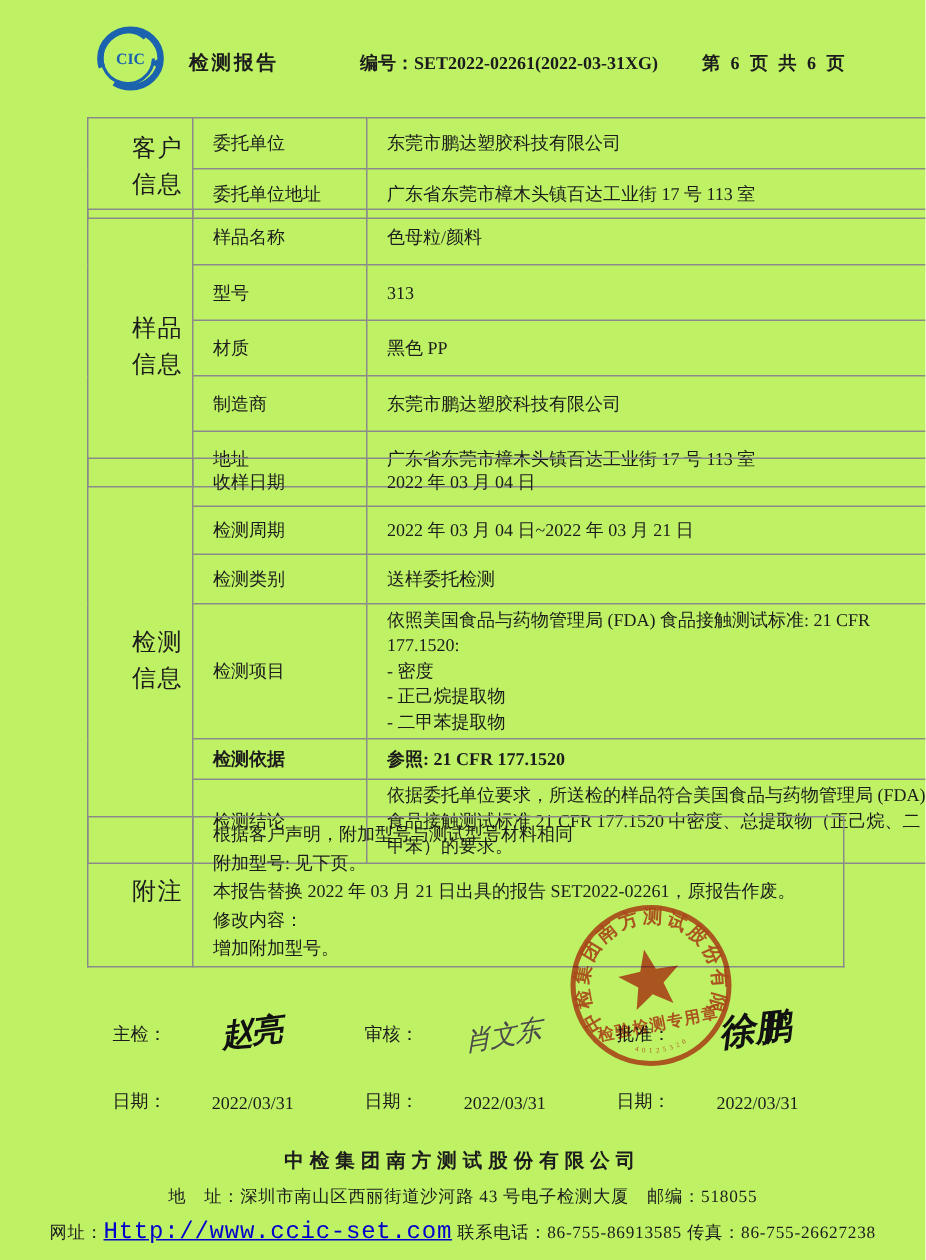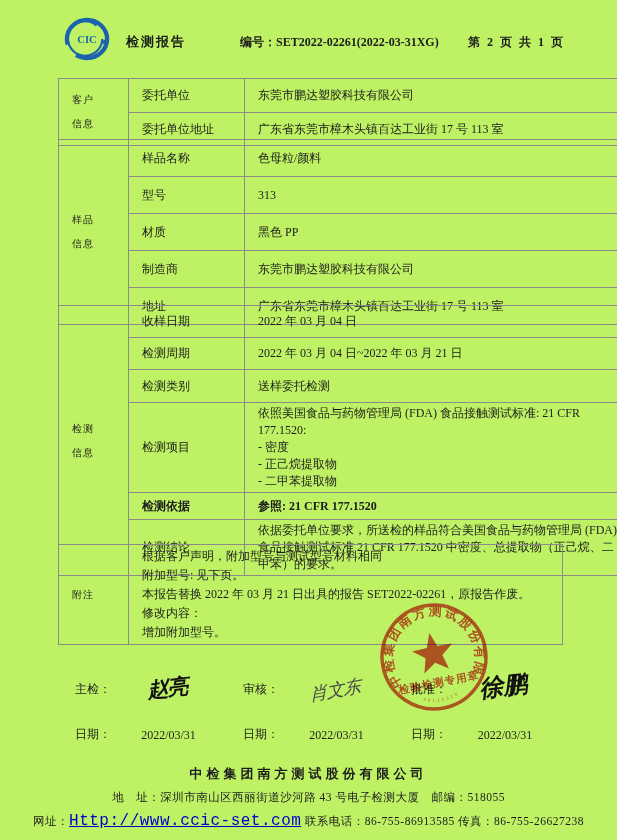--- a/index.html
+++ b/index.html
@@ -26,22 +26,22 @@
     border-collapse:collapse;table-layout:fixed;
     font-size:12px;
   }
   table.sec td{
     border:1px solid #8a8a8a;
     padding:2px 6px 2px 13px;
     vertical-align:middle;
     overflow:hidden;
   }
   td.cat{
-    width:50px;padding:0;text-align:left;
-    font-size:10px;line-height:24px;letter-spacing:1px;
+    width:50px;padding:0;text-align:right;
+    font-size:16px;line-height:24px;letter-spacing:1px;
   }
   td.fl{width:96px;}
   td.fv{width:359px;line-height:17px;}
   #tbl-customer{top:78px;}
   #tbl-sample{top:139px;}
   #tbl-test{top:305px;}
   #tbl-notes{top:544px;}
   .h29 td{height:29px;} .h28 td{height:28px;} .h32 td{height:32px;}
   .h27 td{height:27px;} .h84 td{height:84px;} .h22 td{height:22px;font-weight:bold;} .h48 td{height:48px;}
   td.notes-cell{height:92px;line-height:19px;vertical-align:middle;padding-top:3px;}
@@ -94,21 +94,21 @@
   <div class="hdr-logo">
     <svg viewBox="0 0 48 46" width="46" height="44">
       <ellipse cx="24" cy="23" rx="21" ry="20" fill="none" stroke="#1b63ae" stroke-width="4.5" stroke-dasharray="88 14" stroke-dashoffset="-58"></ellipse>
       <path d="M34 9 A18 18 0 1 0 40 23" fill="none" stroke="#1b63ae" stroke-width="2.2"></path>
       <path d="M38 26 l6 -3 l-2 6 z" fill="#1b63ae"></path>
       <text x="24" y="27" text-anchor="middle" font-size="11" font-weight="bold" font-family="Liberation Serif, serif" fill="#1b63ae">CIC</text>
     </svg>
   </div>
   <div class="hdr-title">检测报告</div>
   <div class="hdr-no"><span>编号：</span><span>SET2022-02261(2022-03-31XG)</span></div>
-  <div class="hdr-page">第 2 页 共 1 页</div>
+  <div class="hdr-page">第 6 页 共 6 页</div>
 
   <table class="sec" id="tbl-customer">
     <tbody>
         <tr class="h29">
       <td class="cat vlines" rowspan="2">
         <div>客户</div>
         <div>信息</div>
       </td>
       <td class="fl">委托单位</td>
       <td class="fv">东莞市鹏达塑胶科技有限公司</td>

